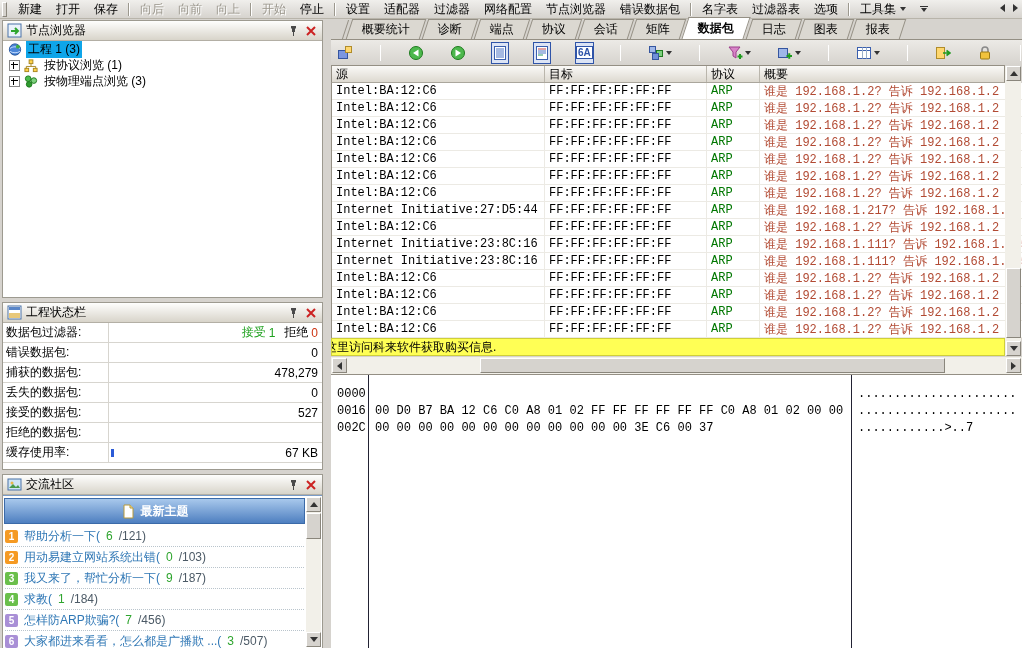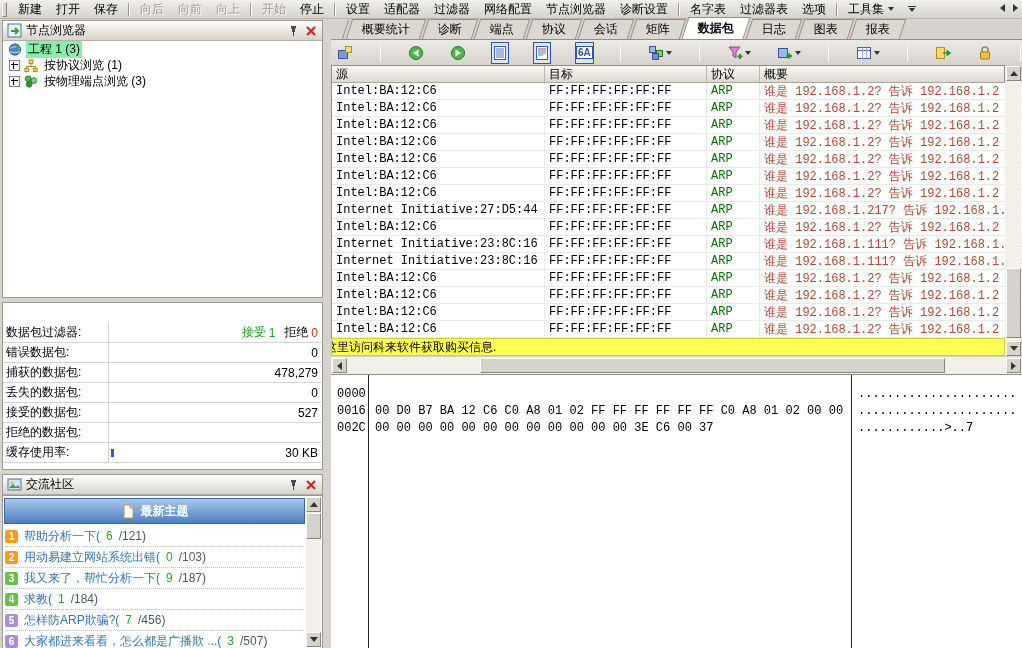--- a/index.html
+++ b/index.html
@@ -19,21 +19,21 @@
   .panel{position:absolute;left:2px;width:321px;background:#fff;border:1px solid #9d9a90;box-sizing:border-box;}
   .panel-title{height:19px;background:linear-gradient(#fefefd,#d8d4ca);border-bottom:1px solid #b3afa5;
     display:flex;align-items:center;padding:0 4px;gap:4px;}
   .panel-title .t{flex:1;white-space:nowrap;overflow:hidden;}
   .tb-ic{width:15px;height:15px;flex:0 0 15px;}
   .pin,.closex{width:14px;height:14px;display:flex;align-items:center;justify-content:center;}
   
   .tree{position:absolute;left:0;right:0;top:20px;bottom:0;background:#fff;overflow:hidden;}
   .tree-row{height:16px;display:flex;align-items:center;gap:3px;white-space:nowrap;}
   .tree-row .lbl{padding:0 2px;}
-  .tree-row.sel .lbl{background:#86efac;}
+  .tree-row.sel .lbl{background:#0ea5e9;}
   .expander{width:9px;height:9px;border:1px solid #848484;background:#fff;position:relative;flex:0 0 9px;}
   .expander:before{content:"";position:absolute;left:1px;right:1px;top:3px;height:1px;background:#000;}
   .expander:after{content:"";position:absolute;top:1px;bottom:1px;left:3px;width:1px;background:#000;}
   .ticon{width:16px;height:15px;flex:0 0 16px;}
   
   .sgrid{position:absolute;left:0;right:0;top:20px;bottom:0;background:#fff;}
   .srow{height:20px;display:flex;border-bottom:1px solid #d7d5cf;box-sizing:border-box;align-items:center;}
   .srow .sl{width:102px;padding-left:3px;border-right:1px solid #d7d5cf;align-self:stretch;display:flex;align-items:center;}
   .srow .sv{flex:1;text-align:right;padding-right:4px;position:relative;display:flex;align-items:center;justify-content:flex-end;gap:3px;}
   .pbar{position:absolute;left:2px;right:2px;top:2px;bottom:2px;background:#2b5bd7;color:#fff;
@@ -117,21 +117,21 @@
         <div class="menu-item disabled">向上</div>
         <div class="menu-sep"></div>
         <div class="menu-item disabled">开始</div>
         <div class="menu-item">停止</div>
         <div class="menu-sep"></div>
         <div class="menu-item">设置</div>
         <div class="menu-item">适配器</div>
         <div class="menu-item">过滤器</div>
         <div class="menu-item">网络配置</div>
         <div class="menu-item">节点浏览器</div>
-        <div class="menu-item">诊断设置</div>
+        <div class="menu-item">错误数据包</div>
         <div class="menu-sep"></div>
         <div class="menu-item">名字表</div>
         <div class="menu-item">过滤器表</div>
         <div class="menu-item">选项</div>
         <div class="menu-sep"></div>
         <div class="menu-item">
           <span>工具集</span>
           <span class="tri-down"></span>
         </div>
       </span>
@@ -193,20 +193,41 @@
               <circle cx="11" cy="7" r="3" fill="#7ed07e" stroke="#1d7a1d"></circle>
               <circle cx="6" cy="11" r="3" fill="#2e9a2e" stroke="#1d7a1d"></circle>
             </svg>
           </span>
           <span class="lbl">按物理端点浏览 (3)</span>
         </div>
       </div>
   </div>
 
   <div class="panel" id="panel-status" style="top:302px;height:168px;">
+    <div class="panel-title">
+      <span class="tb-ic">
+        <svg width="15" height="15" viewBox="0 0 15 15">
+            <rect x="1" y="1" width="13" height="13" fill="#fff" stroke="#4a72a8"></rect>
+            <rect x="2" y="2" width="11" height="3" fill="#5a86c8"></rect>
+            <rect x="2" y="8" width="11" height="5" fill="#e8c87a"></rect>
+          </svg>
+      </span>
+      <span class="t">工程状态栏</span>
+      <span class="pin">
+        <svg width="11" height="11" viewBox="0 0 11 11">
+            <path d="M3 1h5v2L7 4v3H4V4L3 3z" fill="#4a4a4a"></path>
+            <rect x="5" y="7" width="1" height="4" fill="#4a4a4a"></rect>
+          </svg>
+      </span>
+      <span class="closex">
+        <svg width="10" height="10" viewBox="0 0 10 10">
+            <path d="M1 1 L9 9 M9 1 L1 9" stroke="#cc2222" stroke-width="2"></path>
+          </svg>
+      </span>
+    </div>
     <div class="sgrid" id="status-grid">
         <div class="srow">
           <span class="sl">数据包过滤器:</span>
           <span class="sv">
             <span style="color: rgb(31, 161, 31);">接受</span>
             <span style="color: rgb(31, 161, 31);">1</span>
             <span style="color: #000000; margin-left: 6px;">拒绝</span>
             <span style="color: rgb(204, 51, 17);">0</span>
           </span>
         </div>
@@ -237,21 +258,21 @@
         <div class="srow">
           <span class="sl">拒绝的数据包:</span>
           <span class="sv">
             <span class="pbar">99%</span>
           </span>
         </div>
         <div class="srow">
           <span class="sl">缓存使用率:</span>
           <span class="sv">
             <span class="tickbar"></span>
-            <span>30 KB</span>
+            <span>67 KB</span>
           </span>
         </div>
       </div>
   </div>
 
   <div class="panel" id="panel-community" style="top:474px;height:174px;border-bottom:none;">
     <div class="panel-title">
       <span class="tb-ic">
         <svg width="15" height="15" viewBox="0 0 15 15">
             <rect x="1" y="2" width="13" height="11" fill="#cfe4f5" stroke="#4a72a8"></rect>

